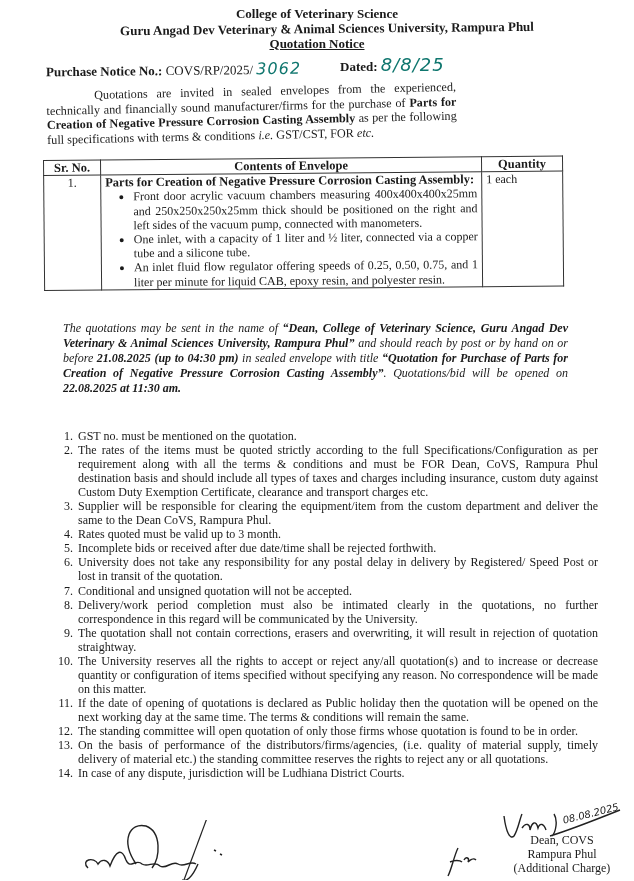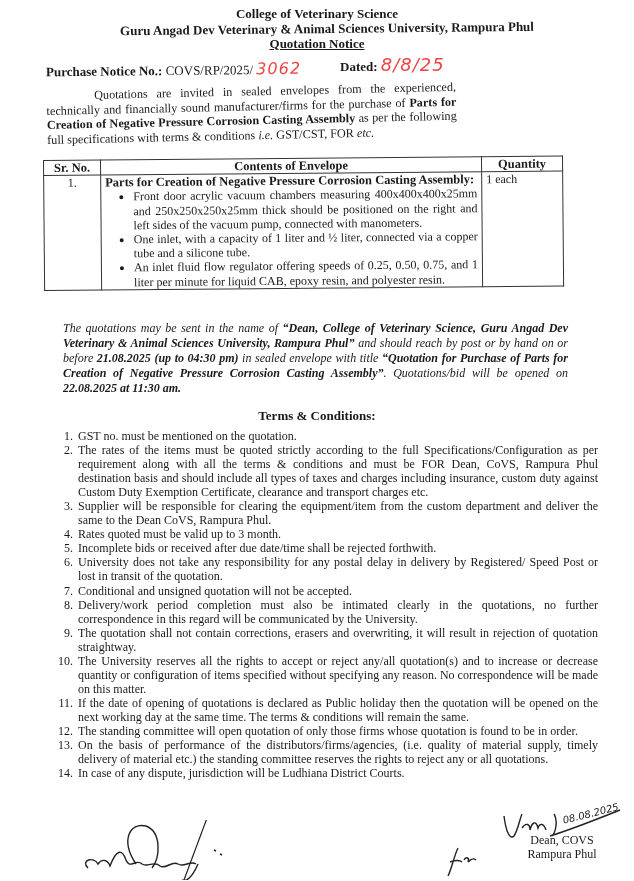--- a/index.html
+++ b/index.html
@@ -9,21 +9,21 @@
     font-family: "Liberation Serif", serif;
     position: relative;
   }
   .page { position: absolute; left: 0; top: 0; width: 634px; height: 706px; }
   .hdr { position: absolute; left: 0; width: 634px; text-align: center; font-weight: bold; font-size: 13px; line-height: 15px; }
   .hdr1 { top: 6px; }
   .hdr2 { top: 21px; left: 10px; transform: rotate(-0.6deg); }
   .hdr3 { top: 36px; text-decoration: underline; }
   .pn { position: absolute; left: 46px; top: 60px; font-size: 13px; transform: rotate(-0.6deg); }
   .pn b { font-weight: bold; }
-  .hand { font-family: "DejaVu Sans", sans-serif; font-style: italic; font-weight: normal; font-size: 16px; letter-spacing: 1px; color: #ef4444; }
+  .hand { font-family: "DejaVu Sans", sans-serif; font-style: italic; font-weight: normal; font-size: 16px; letter-spacing: 1px; color: #0f766e; }
   .dated { position: absolute; left: 340px; top: 54px; font-size: 13px; font-weight: bold; }
   .intro {
     position: absolute; left: 46px; top: 89px; width: 410px; font-size: 12.2px; line-height: 14.5px;
     text-align: justify; transform: rotate(-1.3deg); transform-origin: left top;
   }
   .intro .ind { display: inline-block; width: 48px; }
   table.spec {
     position: absolute; left: 43px; top: 160px; width: 520px;
     border-collapse: collapse; font-size: 12px; line-height: 14.2px;
     transform: rotate(-0.5deg); transform-origin: left top;
@@ -90,21 +90,20 @@
           <li>An inlet fluid flow regulator offering speeds of 0.25, 0.50, 0.75, and 1 liter per minute for liquid CAB, epoxy resin, and polyester resin.</li>
         </ul>
       </td>
       <td class="c-qty">1 each</td>
     </tr>
   </tbody>
     </table>
 
   <div class="para2"><span>The quotations may be sent in the name of </span><b>“Dean, College of Veterinary Science, Guru Angad Dev Veterinary &amp; Animal Sciences University, Rampura Phul”</b><span> and should reach by post or by hand on or before </span><b>21.08.2025 (up to 04:30 pm)</b><span> in sealed envelope with title </span><b>“Quotation for Purchase of Parts for Creation of Negative Pressure Corrosion Casting Assembly”</b><span>. Quotations/bid will be opened on </span><b>22.08.2025 at 11:30 am.</b></div>
 
-  <div class="tc-title">Terms &amp; Conditions:</div>
   <ol class="terms">
     <li>GST no. must be mentioned on the quotation.</li>
     <li>The rates of the items must be quoted strictly according to the full Specifications/Configuration as per requirement along with all the terms &amp; conditions and must be FOR Dean, CoVS, Rampura Phul destination basis and should include all types of taxes and charges including insurance, custom duty against Custom Duty Exemption Certificate, clearance and transport charges etc.</li>
     <li>Supplier will be responsible for clearing the equipment/item from the custom department and deliver the same to the Dean CoVS, Rampura Phul.</li>
     <li>Rates quoted must be valid up to 3 month.</li>
     <li>Incomplete bids or received after due date/time shall be rejected forthwith.</li>
     <li>University does not take any responsibility for any postal delay in delivery by Registered/ Speed Post or lost in transit of the quotation.</li>
     <li>Conditional and unsigned quotation will not be accepted.</li>
     <li>Delivery/work period completion must also be intimated clearly in the quotations, no further correspondence in this regard will be communicated by the University.</li>
     <li>The quotation shall not contain corrections, erasers and overwriting, it will result in rejection of quotation straightway.</li>
@@ -128,14 +127,15 @@
   </svg>
   <div class="sig-date">08.08.2025</div>
 
   <svg class="sig-for" viewBox="0 0 40 40">
     <path d="M8 38 C12 30 14 18 18 10 M10 24 C14 22 20 22 22 24 M24 22 C26 18 30 20 28 24 C32 20 34 20 36 22" fill="none" stroke="#222" stroke-width="1.4"></path>
   </svg>
 
   <div class="dean">
     <div>Dean, COVS</div>
     <div>Rampura Phul</div>
+    <div>(Additional Charge)</div>
   </div>
 </div>
 
 </body></html>

